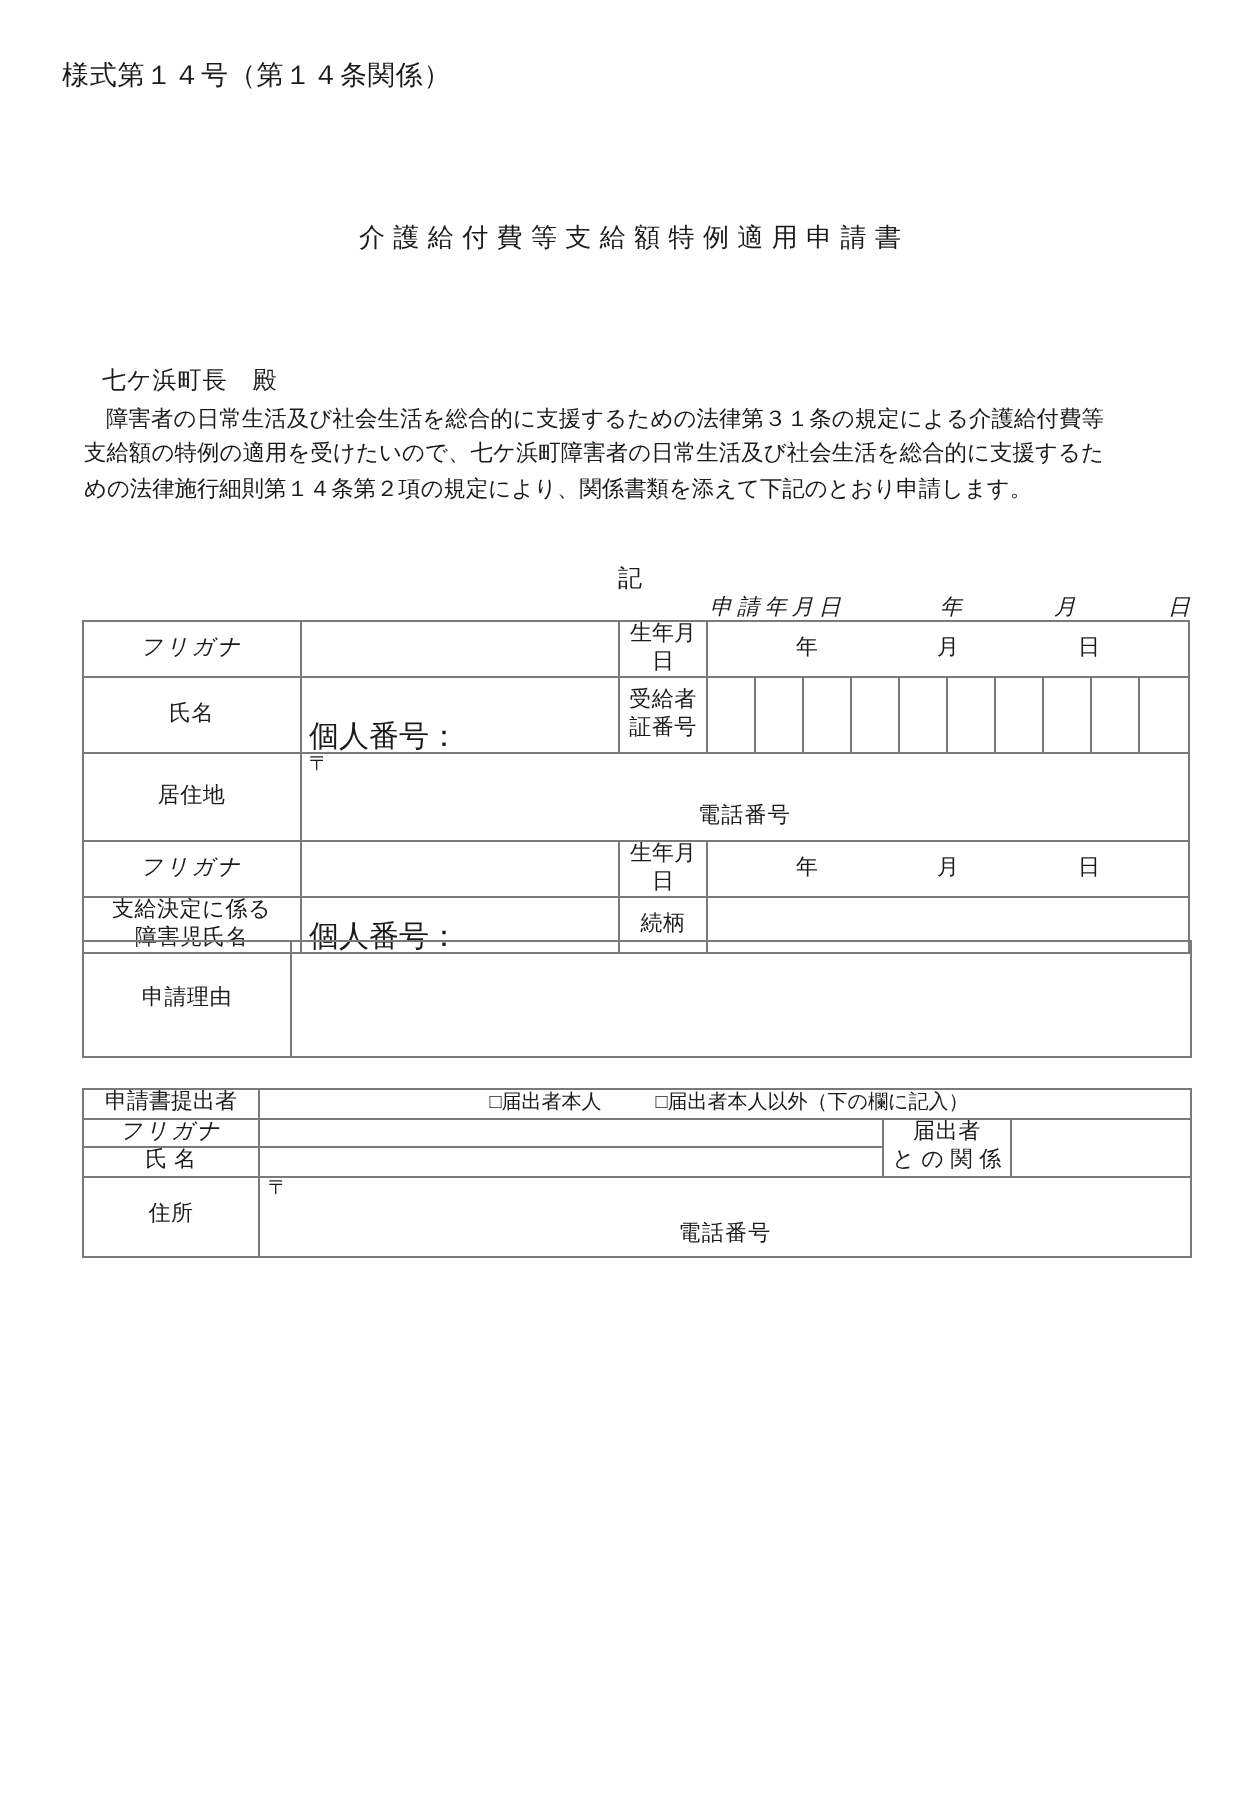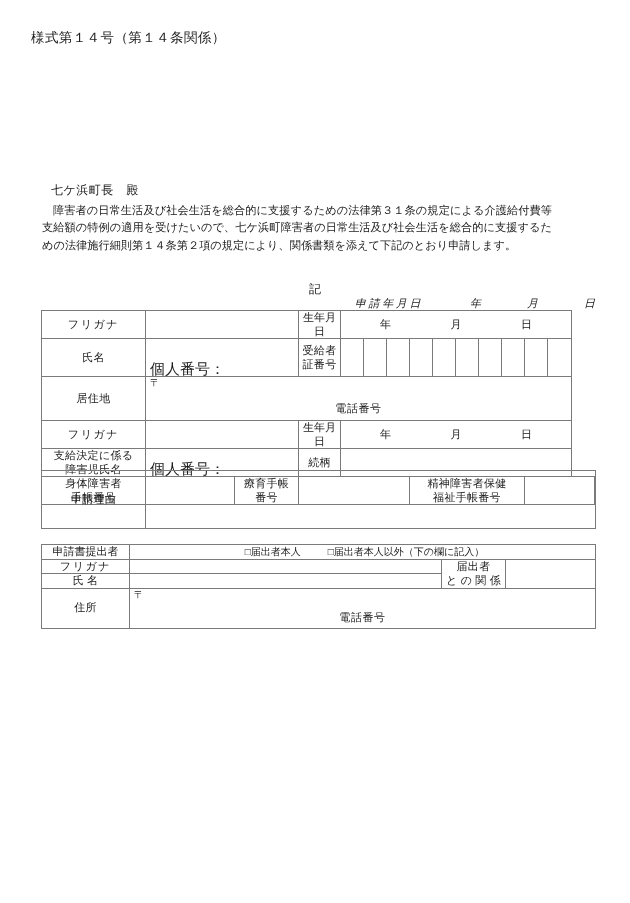--- a/index.html
+++ b/index.html
@@ -105,21 +105,21 @@
 
   .t-main { left: 41px; top: 310px; width: 554px; }
   .t-reason { left: 41px; top: 470px; width: 554px; }
   .t-sub { left: 41px; top: 544px; width: 554px; }
 
   
   .lbl-cell { font-size: 11px; letter-spacing: 0.3px; }
   .lbl-tight { letter-spacing: 0px; }
   .lead { text-align: left; padding-left: 4px !important; }
   .blank { }
-  .dashed-b { border-bottom: 1px dashed #7a7a7a !important; }
+  .dashed-b { border-bottom: 1px dashed #7a7a7a !important; font-style: italic; }
 
   .furigana { font-size: 11px; letter-spacing: 1.6px; }
 
   .ymd-row {
     display: flex;
     width: 152px;
     margin: 0 auto;
     justify-content: space-between;
     font-size: 11px;
   }
@@ -155,20 +155,21 @@
 
   .two-line { line-height: 12.5px; font-size: 11px; }
 </style>
 </head>
 <body>
 
 <div class="page">
 
   <div class="form-no">様式第１４号（第１４条関係）</div>
 
+  <div class="doc-title">介護給付費等支給額特例適用申請書</div>
 
   <div class="addressee">七ケ浜町長　殿</div>
 
   <div class="body-text">
     <p>障害者の日常生活及び社会生活を総合的に支援するための法律第３１条の規定による介護給付費等支給額の特例の適用を受けたいので、七ケ浜町障害者の日常生活及び社会生活を総合的に支援するための法律施行細則第１４条第２項の規定により、関係書類を添えて下記のとおり申請します。</p>
   </div>
 
   <div class="kiji">記</div>
 
   <div class="apply-date">
@@ -260,37 +261,20 @@
         <span>支給決定に係る</span><br>
         <span>障害児氏名</span>
       </td>
       <td colspan="3" style="vertical-align:bottom">
         <span class="mynum">個人番号：</span>
       </td>
       <td class="lbl-cell">続柄</td>
       <td colspan="10"></td>
     </tr>
 
-    <tr style="height:24px">
-      <td class="lbl-cell two-line">
-        <span>身体障害者</span><br>
-        <span>手帳番号</span>
-      </td>
-      <td colspan="2"></td>
-      <td class="lbl-cell two-line">
-        <span>療育手帳</span><br>
-        <span>番号</span>
-      </td>
-      <td colspan="4"></td>
-      <td class="lbl-cell two-line" colspan="5">
-        <span>精神障害者保健</span><br>
-        <span>福祉手帳番号</span>
-      </td>
-      <td colspan="3"></td>
-    </tr>
   </tbody>
     </table>
 
   <table class="t-reason form">
     <colgroup>
       <col style="width:104px">
       <col style="width:450px">
     </colgroup>
     <tbody>
         <tr style="height:58px">

